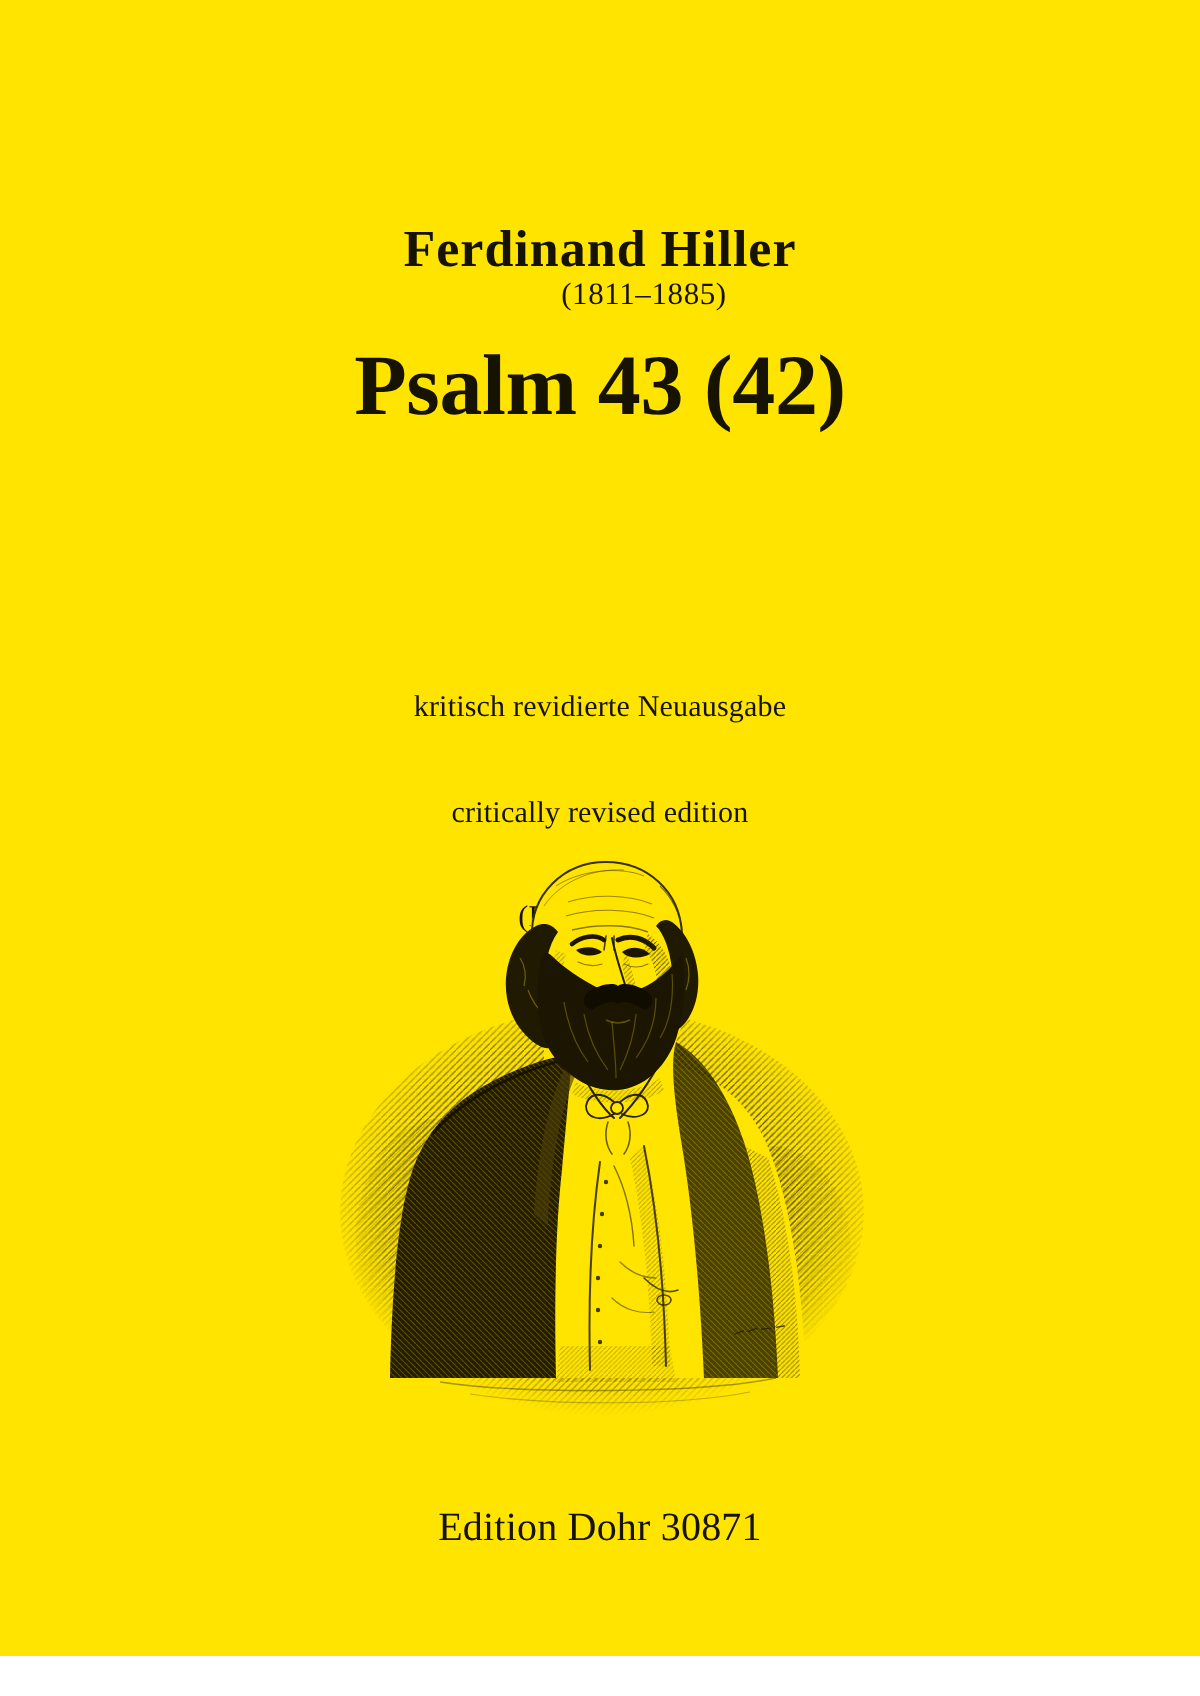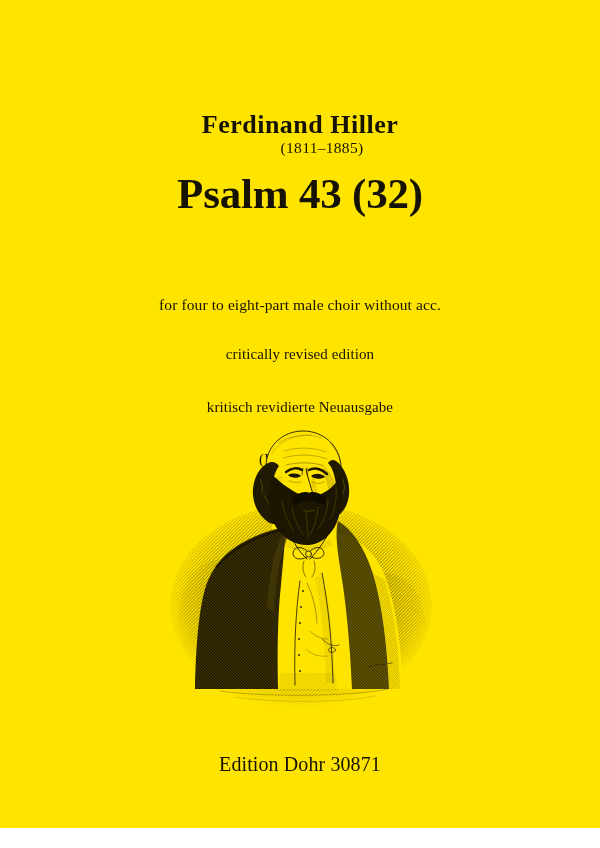--- a/index.html
+++ b/index.html
@@ -20,29 +20,28 @@
   .portrait svg{ display:block; width:280px; height:285px; }
 </style>
 </head>
 <body>
 
 <main class="page">
 
   <h1 class="ctr composer-name">Ferdinand Hiller</h1>
   <div class="ctr composer-dates">(1811–1885)</div>
 
-  <div class="ctr work-title">Psalm 43 (32)</div>
+  <div class="ctr work-title">Psalm 43 (42)</div>
 
   <div class="ctr scoring">
-    <div>for four to eight-part male choir without acc.</div>
   </div>
 
   <div class="ctr edition-note">
+    <div>kritisch revidierte Neuausgabe</div>
     <div>critically revised edition</div>
-    <div>kritisch revidierte Neuausgabe</div>
     <div>(Florian Ilge)</div>
   </div>
 
   <figure class="portrait">
     <svg viewBox="0 0 280 285" role="img" aria-label="Engraved portrait of Ferdinand Hiller">
       <defs>
         <pattern id="hv" width="3.4" height="3.4" patternUnits="userSpaceOnUse">
           <path d="M0,3.4 L3.4,0" stroke="#3b3100" stroke-width="0.65"></path>
           <path d="M0,0 L3.4,3.4" stroke="#3b3100" stroke-width="0.4" opacity="0.22"></path>
         </pattern>

